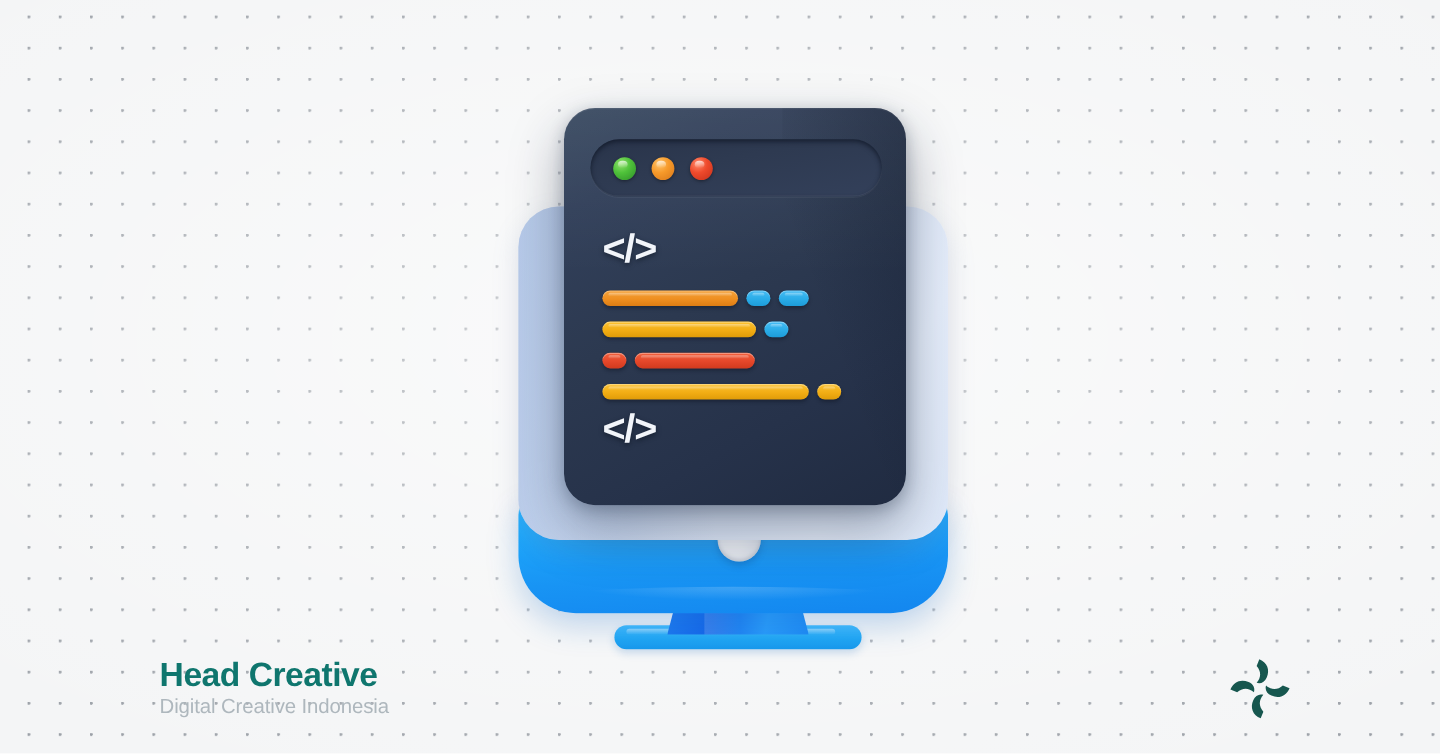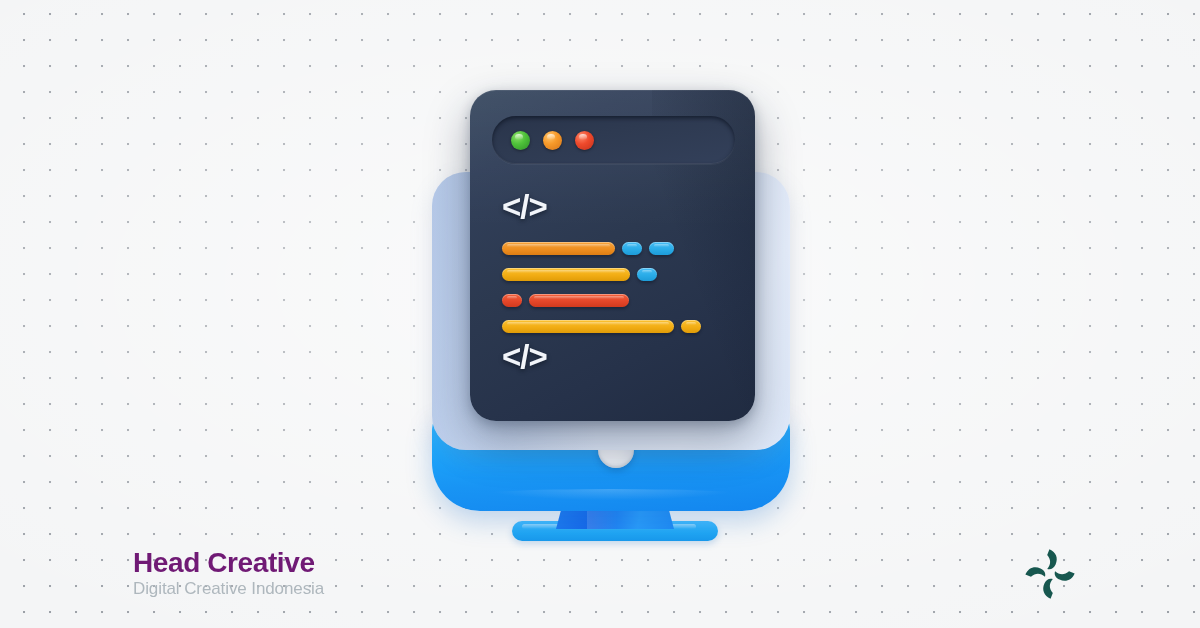--- a/index.html
+++ b/index.html
@@ -357,21 +357,21 @@
             <span class="bar amber" style="width: 20px;"></span>
           </div>
         </div>
 
       <div class="code-tag bottom">&lt;/&gt;</div>
 
     </div>
   </div>
 
   <div class="brand">
-    <p class="brand-name" style="color: #701a75;">Head Creative</p>
+    <p class="brand-name" style="color: #0f766e;">Head Creative</p>
     <p class="brand-tagline" style="color: rgb(174, 183, 189);">Digital Creative Indonesia</p>
   </div>
 
   <div class="logo-mark">
     <svg viewBox="0 0 100 100" xmlns="http://www.w3.org/2000/svg" aria-hidden="true">
       <g id="pinwheel-blades" fill="#17574f">
         <path d="M49 6 C61 11 65 22 60 33 C57 40 51 43 45 41 C52 33 52 24 45 16 Z"></path>
         <path d="M94 49 C89 61 78 65 67 60 C60 57 57 51 59 45 C67 52 76 52 84 45 Z"></path>
         <path d="M51 94 C39 89 35 78 40 67 C43 60 49 57 55 59 C48 67 48 76 55 84 Z"></path>
         <path d="M6 51 C11 39 22 35 33 40 C40 43 43 49 41 55 C33 48 24 48 16 55 Z"></path>

